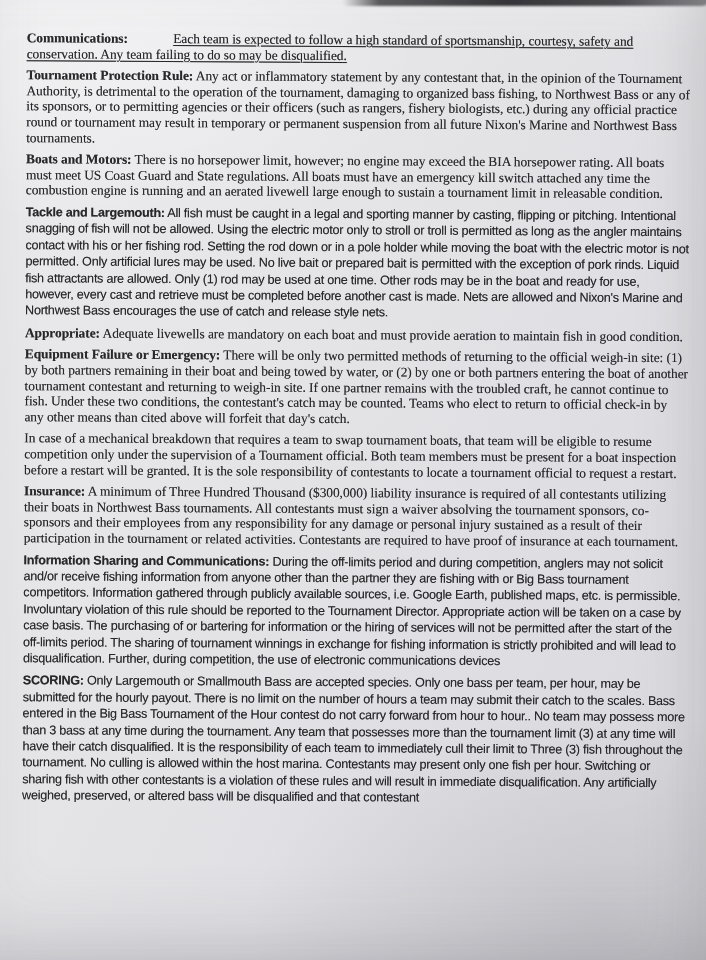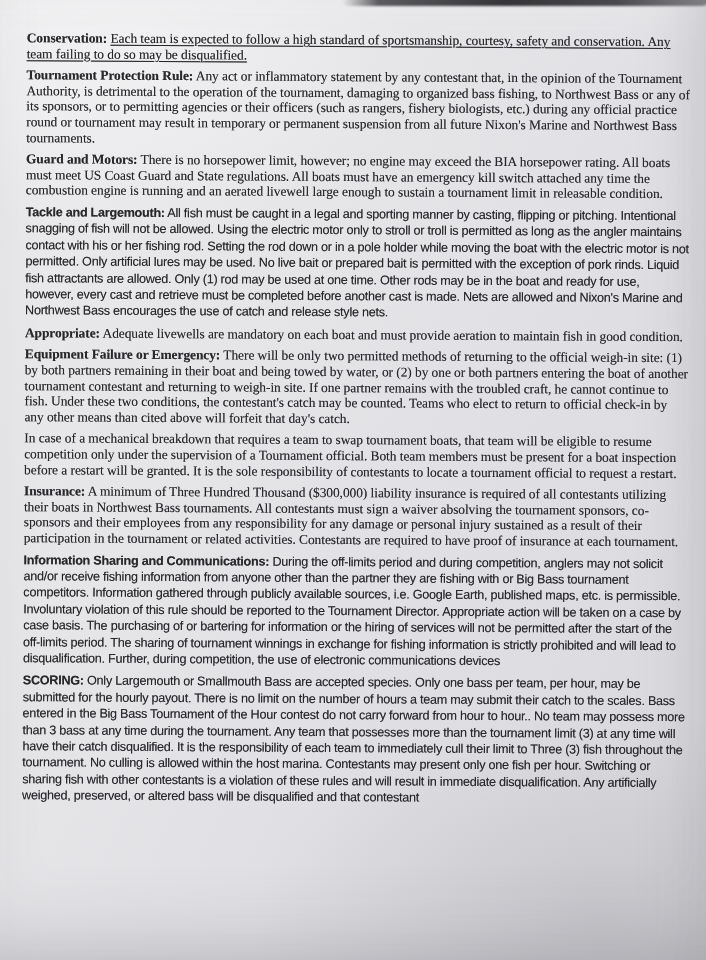--- a/index.html
+++ b/index.html
@@ -53,21 +53,21 @@
     letter-spacing: -0.05px;
   }
   .sans {
     font-family: "Liberation Sans", "DejaVu Sans", sans-serif;
     font-size: 12.6px;
     line-height: 16.4px;
     letter-spacing: -0.25px;
   }
 
   b.h { font-weight: bold; }
-  .u { text-decoration: underline; text-underline-offset: 2px; text-decoration-thickness: 1px; }
+  .u { text-decoration: underline; text-underline-offset: 2px; text-decoration-thickness: 1px; margin-left: 42px; }
 
   [data-name="section-sportsmanship"]        { margin-left: 27px; }
   [data-name="section-tournament-protection"]{ margin-left: 27px; }
   [data-name="section-boats-motors"]         { margin-left: 30px; }
   [data-name="section-tackle-equipment"]     { margin-left: 34px; margin-bottom: 8px; }
   [data-name="section-conservation"]         { margin-left: 45px; }
   [data-name="section-equipment-failure"]    { margin-left: 43px; }
   [data-name="section-mechanical-breakdown"] { margin-left: 43px; }
   [data-name="section-insurance"]            { margin-left: 41px; }
   [data-name="section-information-sharing"]  { margin-left: 33px; margin-bottom: 8px; }
@@ -75,31 +75,31 @@
 </style>
 </head>
 <body>
 
 <div class="photo" data-name="document-photo">
   <div class="edge-streak" data-name="photo-top-edge-shadow"></div>
 
   <main class="sheet" data-name="tournament-rules-page">
 
     <p class="para serif" data-name="section-sportsmanship">
-      <b class="h" data-name="sportsmanship-heading">Conservation:</b>
+      <b class="h" data-name="sportsmanship-heading">Communications:</b>
       <span class="u" data-name="sportsmanship-body">Each team is expected to follow a high standard of sportsmanship, courtesy, safety and conservation. Any team failing to do so may be disqualified.</span>
     </p>
 
     <p class="para serif" data-name="section-tournament-protection">
       <b class="h" data-name="tournament-protection-heading">Tournament Protection Rule:</b>
       <span data-name="tournament-protection-body">Any act or inflammatory statement by any contestant that, in the opinion of the Tournament Authority, is detrimental to the operation of the tournament, damaging to organized bass fishing, to Northwest Bass or any of its sponsors, or to permitting agencies or their officers (such as rangers, fishery biologists, etc.) during any official practice round or tournament may result in temporary or permanent suspension from all future Nixon's Marine and Northwest Bass tournaments.</span>
     </p>
 
     <p class="para serif" data-name="section-boats-motors">
-      <b class="h" data-name="boats-motors-heading">Guard and Motors:</b>
+      <b class="h" data-name="boats-motors-heading">Boats and Motors:</b>
       <span data-name="boats-motors-body">There is no horsepower limit, however; no engine may exceed the BIA horsepower rating. All boats must meet US Coast Guard and State regulations. All boats must have an emergency kill switch attached any time the combustion engine is running and an aerated livewell large enough to sustain a tournament limit in releasable condition.</span>
     </p>
 
     <p class="para sans" data-name="section-tackle-equipment">
       <b class="h" data-name="tackle-equipment-heading">Tackle and Largemouth:</b>
       <span data-name="tackle-equipment-body">All fish must be caught in a legal and sporting manner by casting, flipping or pitching. Intentional snagging of fish will not be allowed. Using the electric motor only to stroll or troll is permitted as long as the angler maintains contact with his or her fishing rod. Setting the rod down or in a pole holder while moving the boat with the electric motor is not permitted. Only artificial lures may be used. No live bait or prepared bait is permitted with the exception of pork rinds. Liquid fish attractants are allowed. Only (1) rod may be used at one time. Other rods may be in the boat and ready for use, however, every cast and retrieve must be completed before another cast is made. Nets are allowed and Nixon's Marine and Northwest Bass encourages the use of catch and release style nets.</span>
     </p>
 
     <p class="para serif" data-name="section-conservation">
       <b class="h" data-name="conservation-heading">Appropriate:</b>

